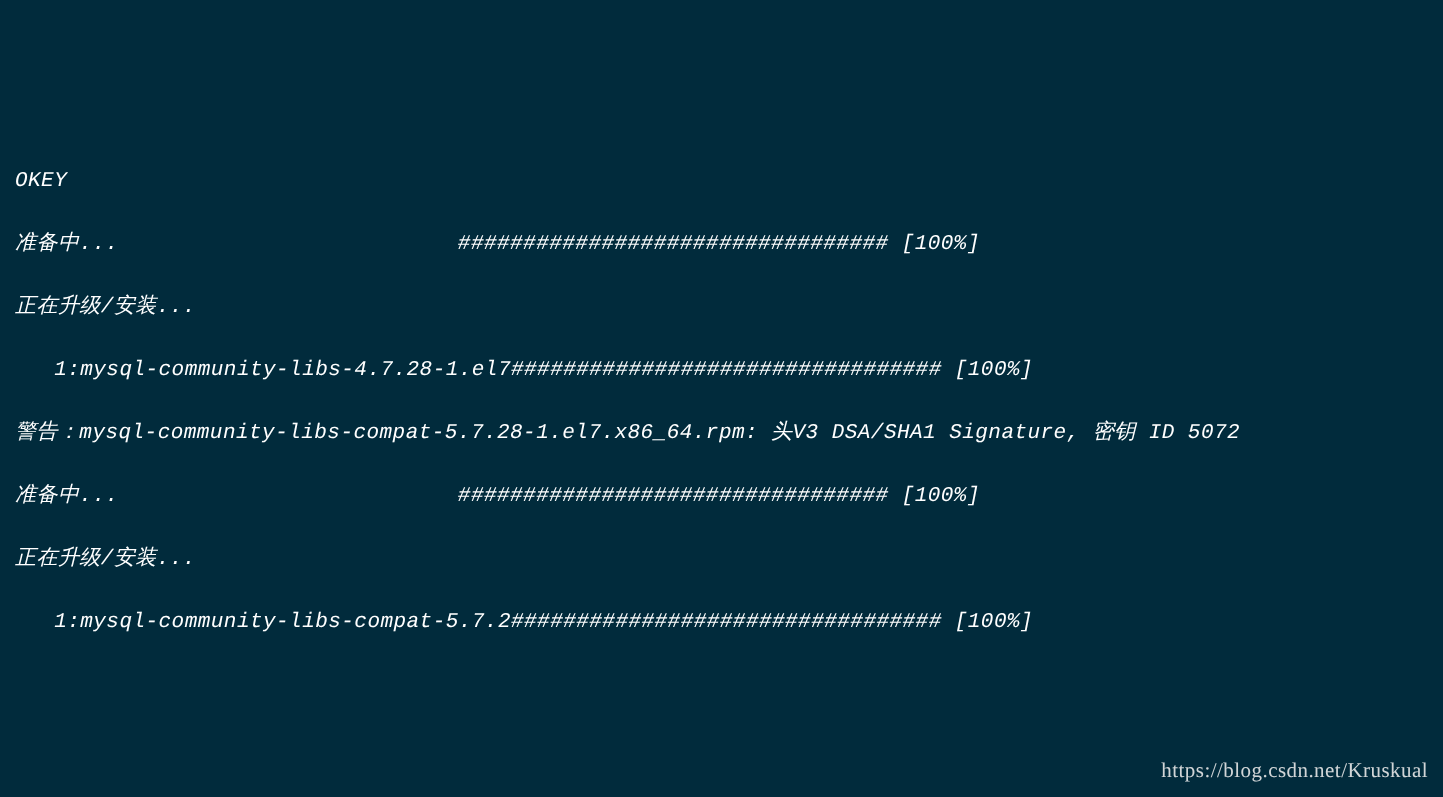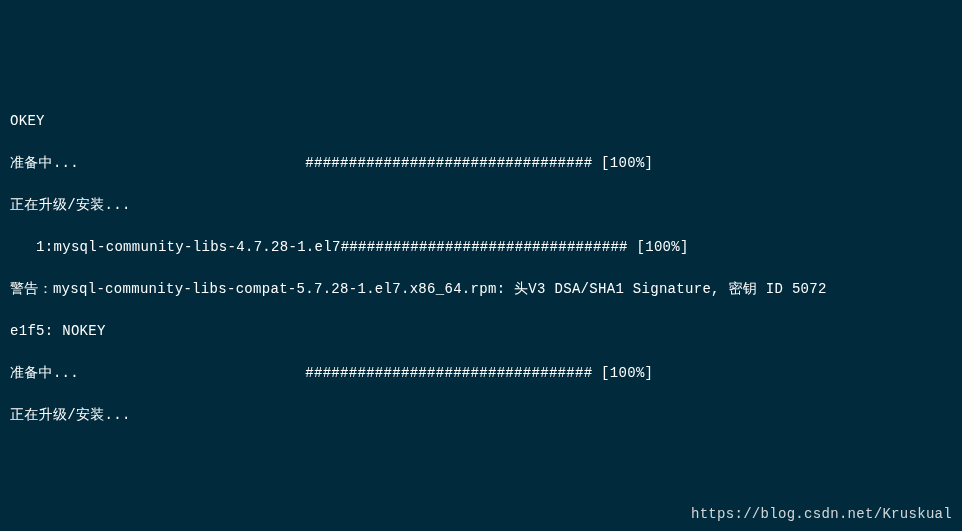--- a/index.html
+++ b/index.html
@@ -17,46 +17,47 @@
       width: 962px;
       height: 531px;
       overflow: hidden;
       position: relative;
       white-space: pre;
       letter-spacing: 0.3px;
     }
     .terminal-line {
       display: block;
       white-space: pre;
+      font-style: italic;
     }
     .watermark {
       position: absolute;
       bottom: 6px;
       right: 10px;
       color: #e8e8e8;
       font-size: 14px;
-      font-family: Liberation Mono, monospace;
+      font-family: Liberation Serif, serif;
       opacity: 0.9;
       text-align: right;
     }
   </style>
 </head>
 <body>
 
 
 
 <div>
 <span class="terminal-line">OKEY</span>
 <span class="terminal-line">准备中...                          ################################# [100%]</span>
 <span class="terminal-line">正在升级/安装...</span>
 <span class="terminal-line">   1:mysql-community-libs-4.7.28-1.el7################################# [100%]</span>
 <span class="terminal-line">警告：mysql-community-libs-compat-5.7.28-1.el7.x86_64.rpm: 头V3 DSA/SHA1 Signature, 密钥 ID 5072</span>
-<span class="terminal-line">e1f5: NOKEY</span>
 <span class="terminal-line">准备中...                          ################################# [100%]</span>
 <span class="terminal-line">正在升级/安装...</span>
+<span class="terminal-line">   1:mysql-community-libs-compat-5.7.2################################# [100%]</span>
 
 
 
 
 
 
 
 
 
 

